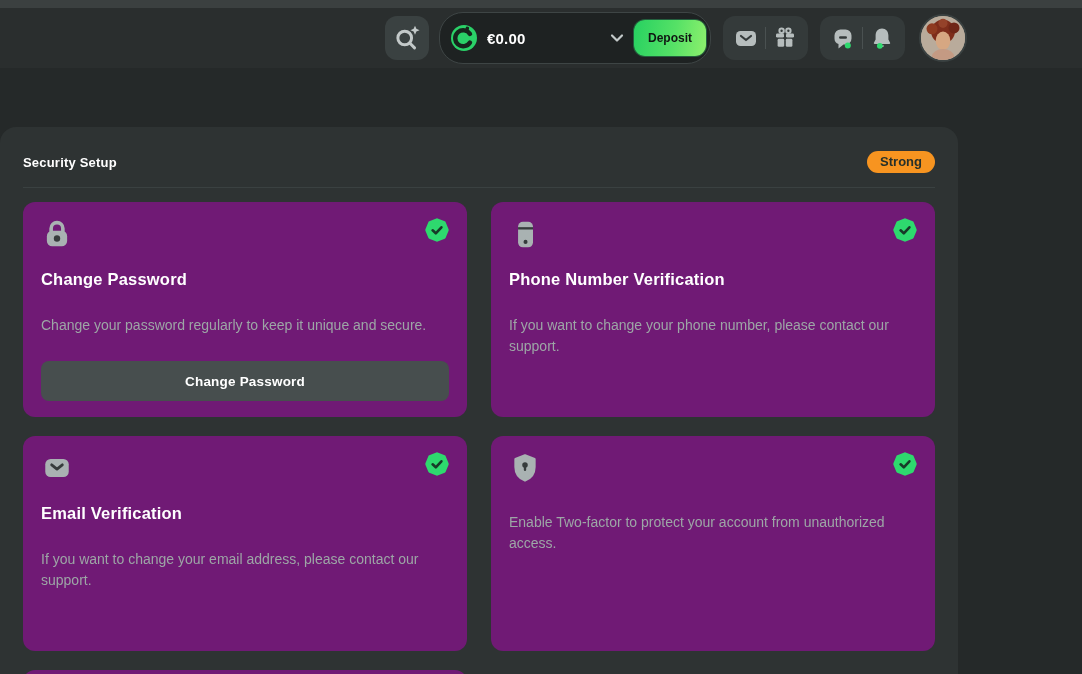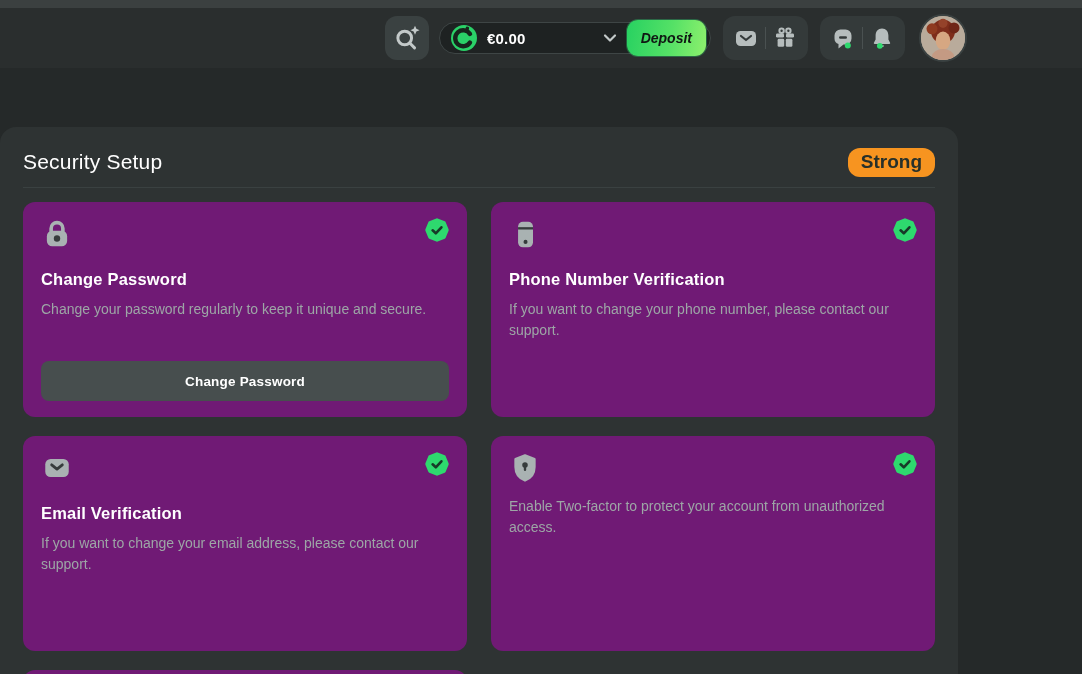--- a/index.html
+++ b/index.html
@@ -16,70 +16,70 @@
     height:60px; background:#2a2e2e;
     display:flex; align-items:center; justify-content:flex-end;
     padding-right:115px; gap:8px;
   }
   .icon-btn-square {
     width:44px; height:44px; border-radius:12px; background:#3a4141;
     display:flex; align-items:center; justify-content:center; cursor:pointer;
     flex:0 0 auto;
   }
   .wallet-pill {
-    width:272px; height:32px; background:#1e2222; border:1px solid #3e4545;
+    width:272px; height:52px; background:#1e2222; border:1px solid #3e4545;
     border-radius:24px; display:flex; align-items:center;
     padding:0 4px 0 10px; margin-left:2px; cursor:pointer; flex:0 0 auto;
   }
   .coin { width:28px; height:28px; flex:0 0 auto; }
   .wallet-amount { font-size:15px; font-weight:bold; margin-left:9px; letter-spacing:.2px; }
   .wallet-spacer { flex:1; }
   .chev { width:18px; height:18px; margin-right:8px; flex:0 0 auto; }
   .deposit-btn {
     height:36px; padding:0 14px; border:none; border-radius:11px;
     background:linear-gradient(100deg,#27d161 0%,#55e166 55%,#8ef06d 100%);
     box-shadow:0 0 0 1px rgba(46,213,115,.35);
-    color:#101713; font-weight:bold; font-size:14px; cursor:pointer;
-    font-family:"Liberation Sans","DejaVu Sans",sans-serif; flex:0 0 auto;font-style:italic;
+    color:#101713; font-weight:bold; font-size:12px; cursor:pointer;
+    font-family:"Liberation Sans","DejaVu Sans",sans-serif; flex:0 0 auto;
   }
   .icon-group {
     height:44px; background:#343a3a; border-radius:12px;
     display:flex; align-items:center; padding:0 4px; margin-left:4px; flex:0 0 auto;
   }
   .icon-cell {
     width:38px; height:44px; display:flex; align-items:center; justify-content:center;
     cursor:pointer; position:relative;
   }
   .v-div { width:1px; height:22px; background:#4a5151; }
   .avatar {
     width:48px; height:48px; border-radius:50%; overflow:hidden; margin-left:6px;
     border:2px solid #3a4141; cursor:pointer; flex:0 0 auto; background:#b9ab9b;
   }
   
   .panel {
     position:absolute; left:0; top:127px; width:958px; height:720px;
     background:#2e3333; border-radius:16px; padding:24px 23px 0 23px;
   }
   .panel-head { display:flex; align-items:center; justify-content:space-between; height:22px; }
-  .panel-title { font-size:21px; font-weight:normal; letter-spacing:.2px;text-align:right; }
+  .panel-title { font-size:13px; font-weight:bold; letter-spacing:.2px;text-align:right; }
   .strength-badge {
-    background:#f79420; color:#26302a; font-weight:bold; font-size:19px;
+    background:#f79420; color:#26302a; font-weight:bold; font-size:13px;
     padding:3px 13px 4px; border-radius:12px;
   }
   .panel-divider { border-bottom:1px solid #3a4141; margin-top:14px; }
   .cards {
     margin-top:14px; display:grid; grid-template-columns:1fr 1fr;
     grid-auto-rows:215px; column-gap:24px; row-gap:19px;
   }
   .card {
     background:#701a75; border-radius:12px; padding:16px 18px; position:relative;
   }
   .card-top { display:flex; align-items:flex-start; justify-content:space-between; height:34px; }
   .card-title { font-size:16.5px; font-weight:bold; margin-top:18px; letter-spacing:.2px; }
-  .card-desc { font-size:14px; line-height:21px; color:#9da6a6; margin-top:10px; max-width:420px; }
+  .card-desc { font-size:14px; line-height:21px; color:#9da6a6; margin-top:26px; max-width:420px; }
   .card-btn {
     position:absolute; left:18px; right:18px; bottom:16px; height:40px;
     background:#474e4e; border:none; border-radius:8px;
     color:#fff; font-weight:bold; font-size:13.5px; cursor:pointer;
     font-family:"Liberation Sans","DejaVu Sans",sans-serif; letter-spacing:.2px;
   }
   .card.partial { height:215px; }
   .grey-ic { width:32px; height:32px; }
   .check-badge { width:24px; height:24px; }
   .notif-dot { fill:#2ed96e; }

